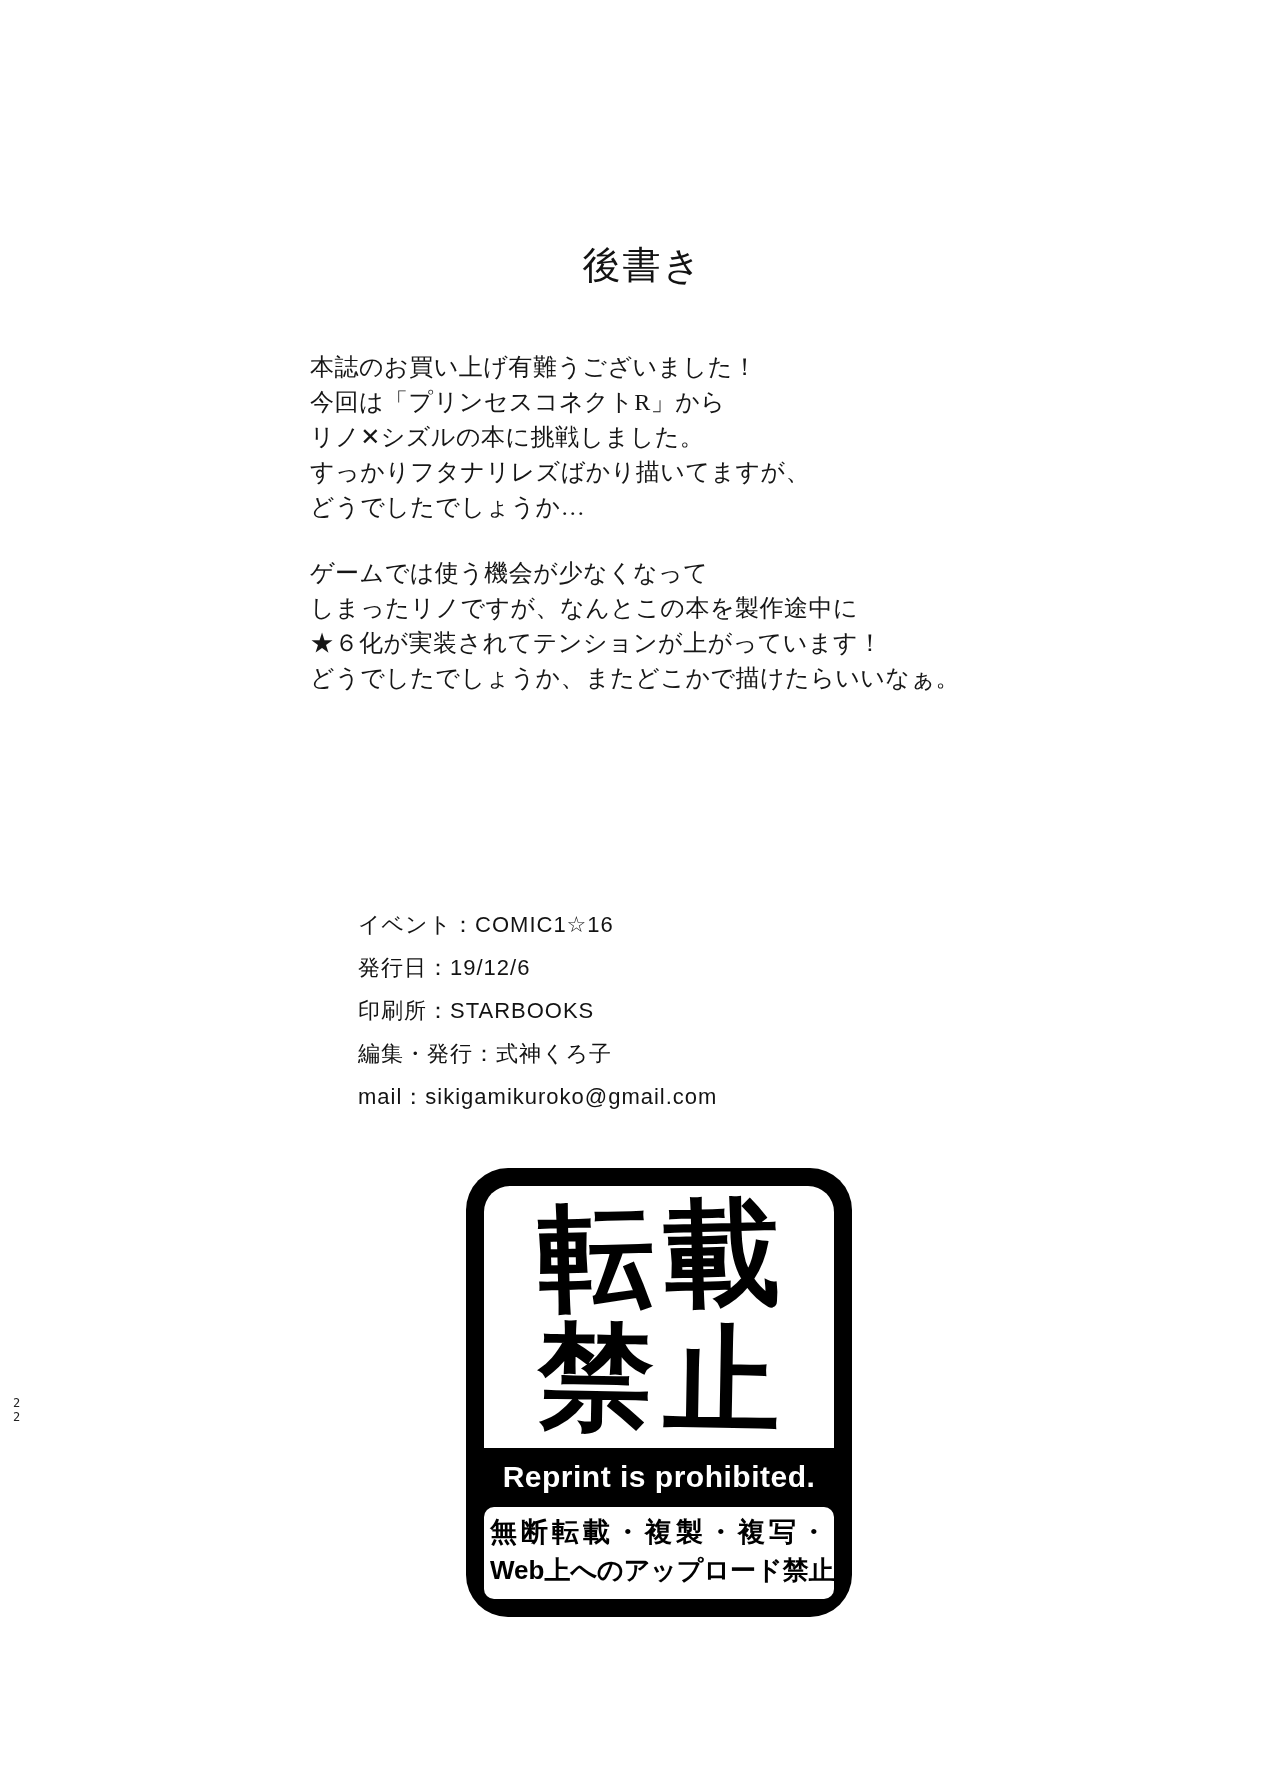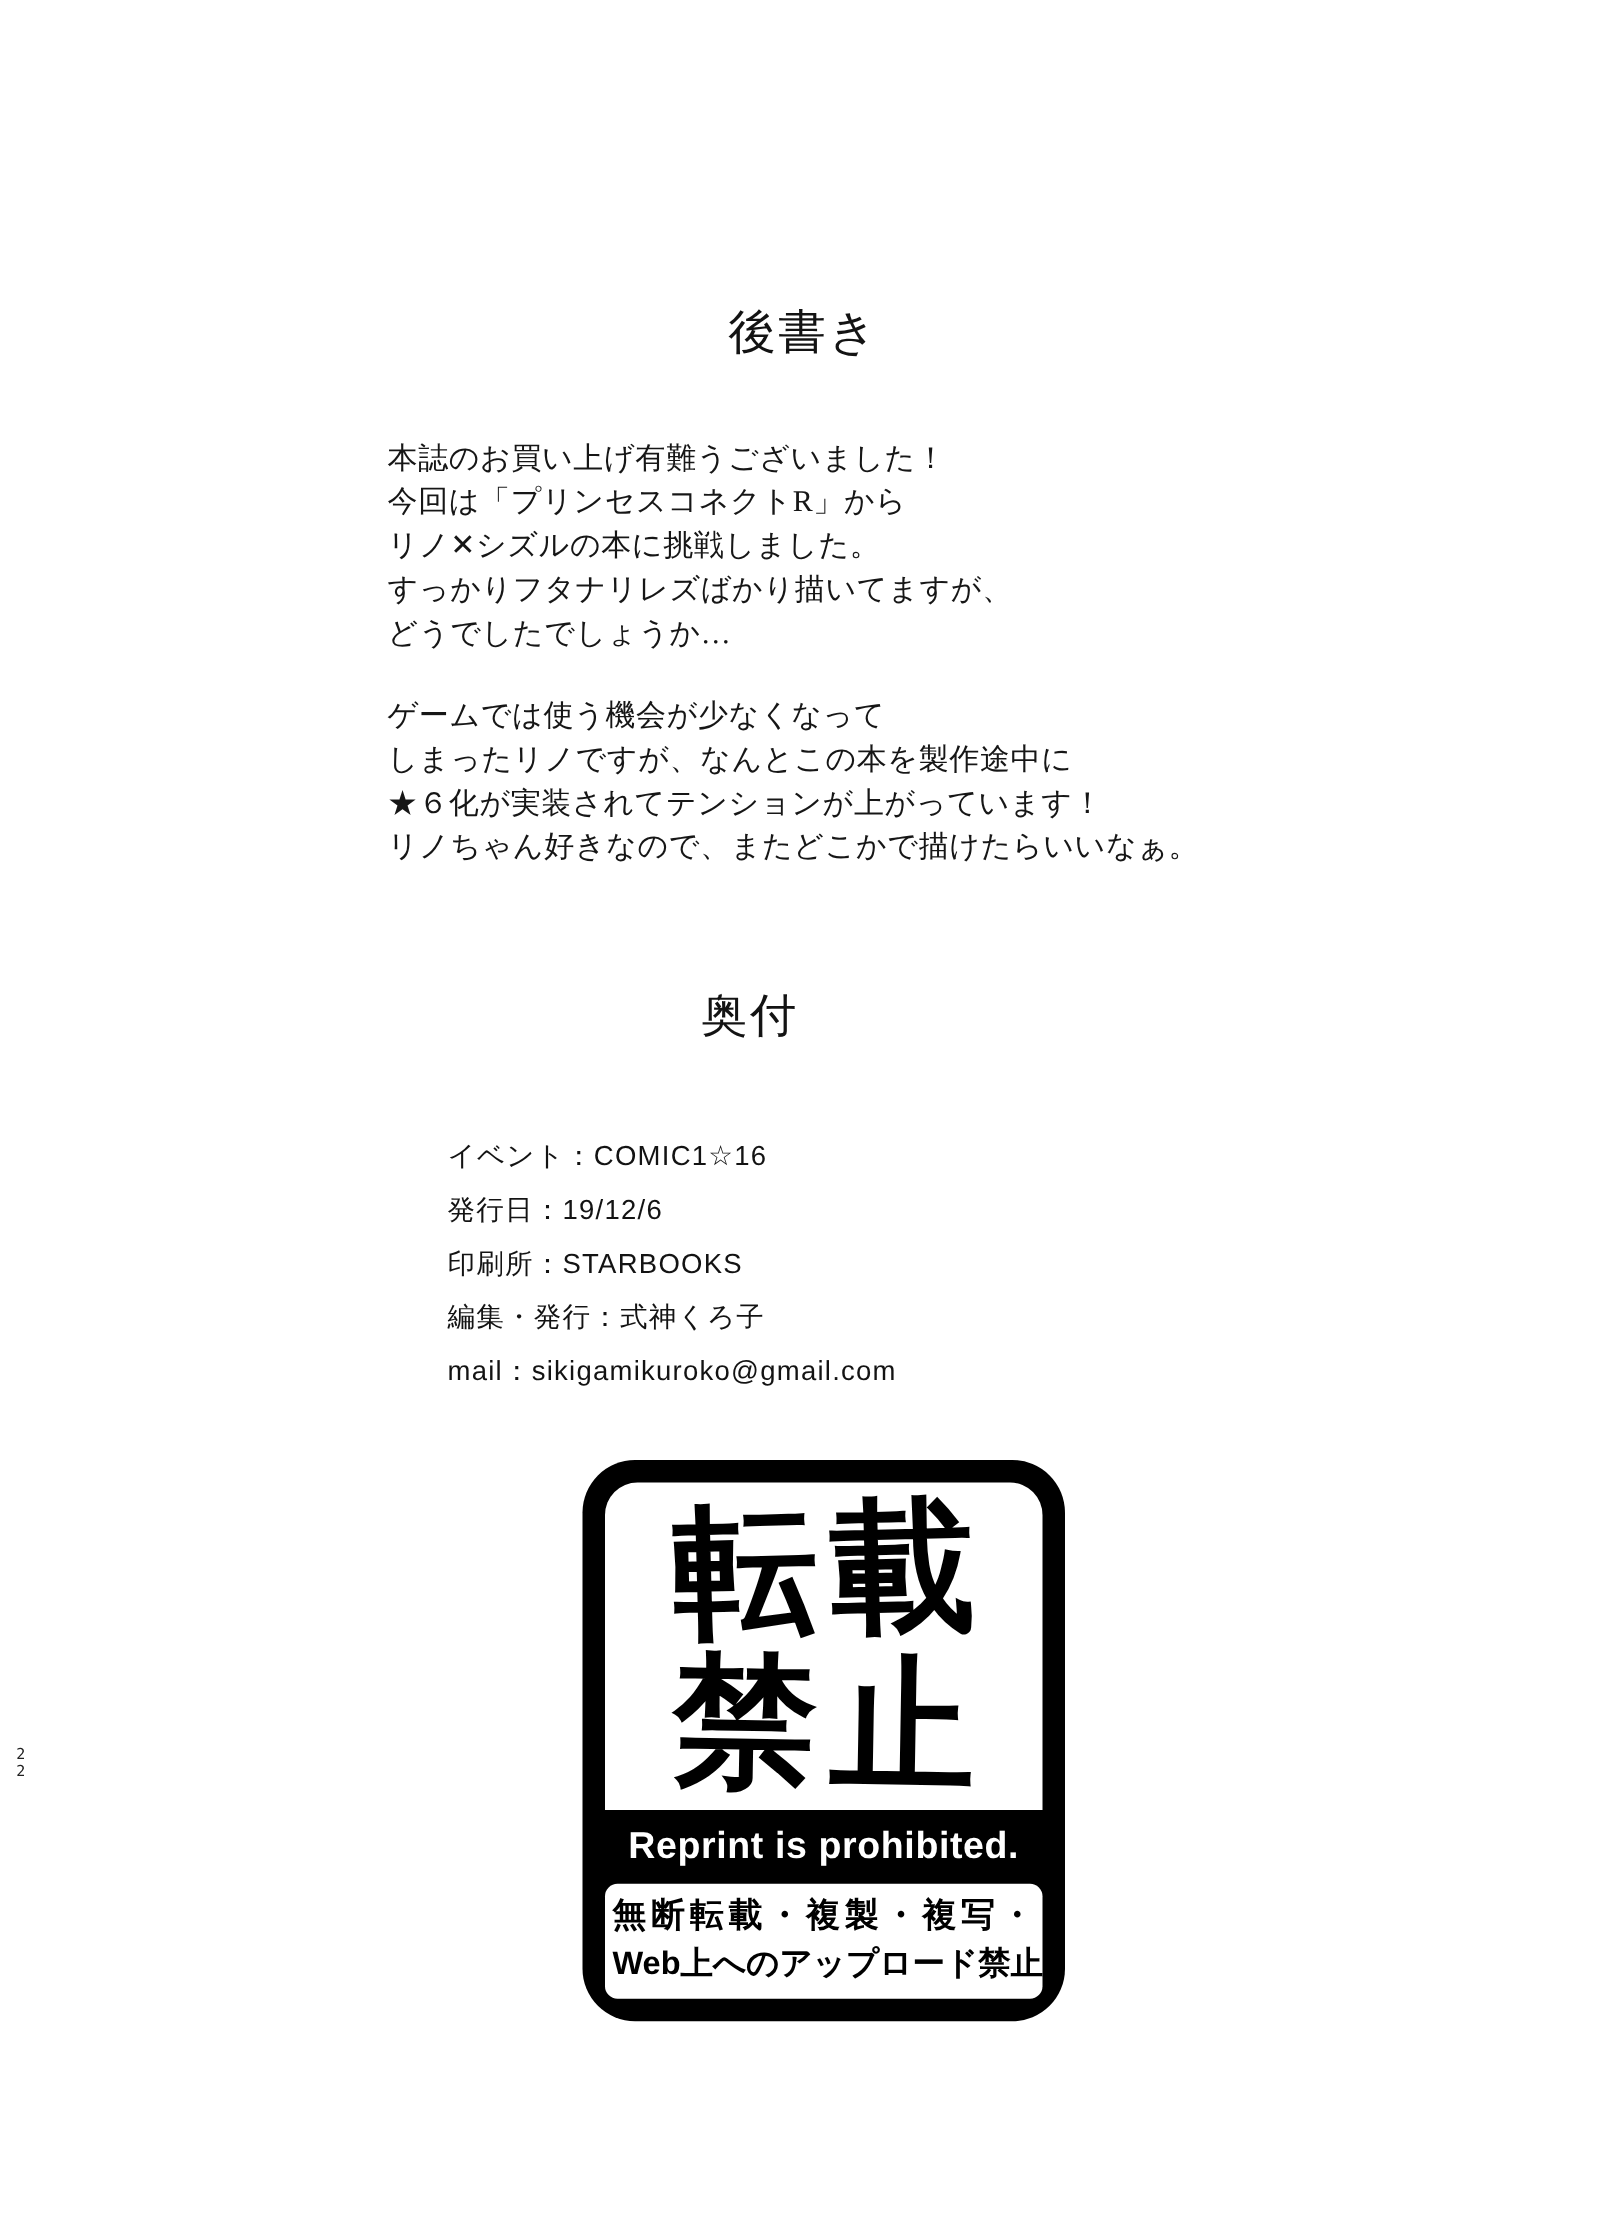--- a/index.html
+++ b/index.html
@@ -140,24 +140,23 @@
     <div>今回は「プリンセスコネクトR」から</div>
     <div>リノ✕シズルの本に挑戦しました。</div>
     <div>すっかりフタナリレズばかり描いてますが、</div>
     <div>どうでしたでしょうか…</div>
   </div>
 
   <div class="afterword-body para2">
     <div>ゲームでは使う機会が少なくなって</div>
     <div>しまったリノですが、なんとこの本を製作途中に</div>
     <div>★６化が実装されてテンションが上がっています！</div>
-    <div>リノちゃん好きなので、またどこかで描けたらいいなぁ。</div>
+    <div>どうでしたでしょうか、またどこかで描けたらいいなぁ。</div>
   </div>
 
-  <div class="colophon-title">奥付</div>
 
   <div class="colophon-lines">
     <div>イベント：COMIC1☆16</div>
     <div>発行日：19/12/6</div>
     <div>印刷所：STARBOOKS</div>
     <div>編集・発行：式神くろ子</div>
     <div>mail：sikigamikuroko@gmail.com</div>
   </div>
 
   <div class="stamp">

